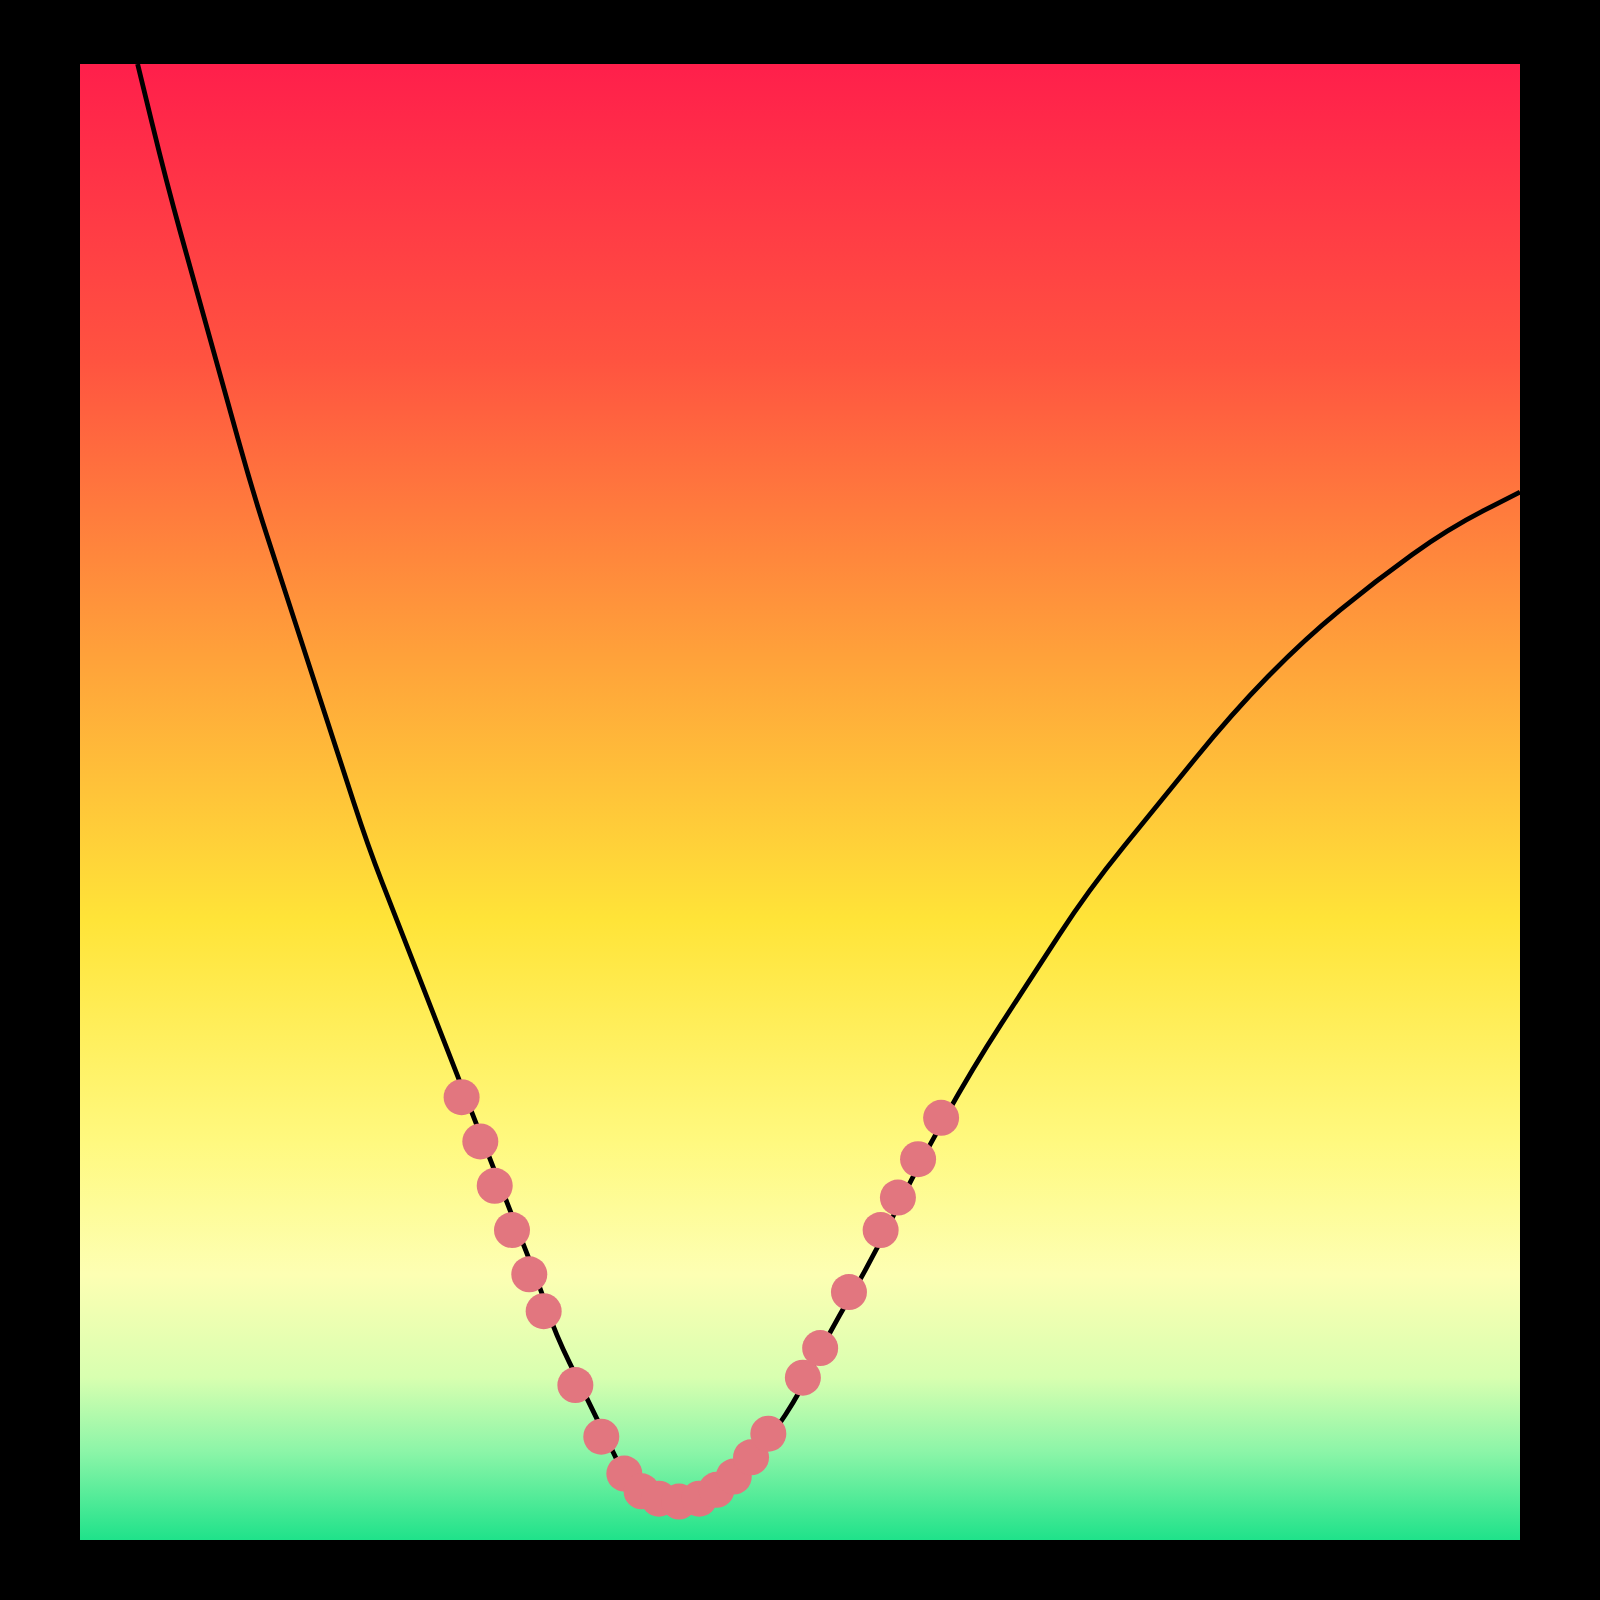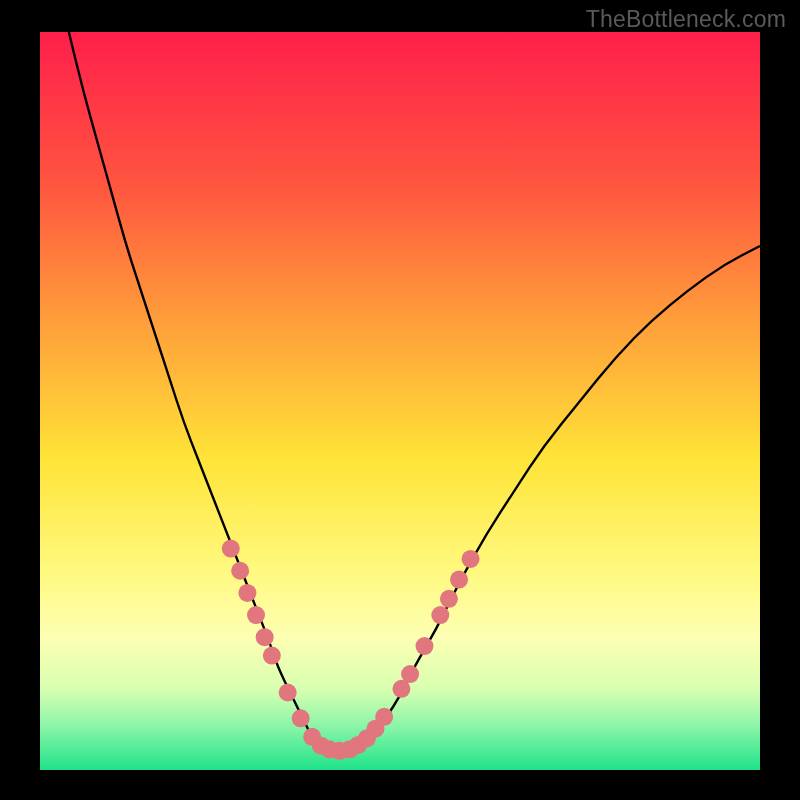--- a/index.html
+++ b/index.html
@@ -30,21 +30,20 @@
   svg.plot {
     position: absolute;
     left: 0;
     top: 0;
   }
 </style>
 </head>
 <body>
 
 <div class="stage">
-  <div class="watermark">TheBottleneck.com</div>
 
   <svg class="plot" width="800" height="800" viewBox="0 0 800 800">
     <defs>
       <linearGradient id="bgGrad" x1="0" y1="0" x2="0" y2="1">
           <stop offset="0%" stop-color="#ff1f4b"></stop>
           <stop offset="20%" stop-color="#ff5340"></stop>
           <stop offset="40%" stop-color="#ffa13a"></stop>
           <stop offset="57.99999999999999%" stop-color="#ffe438"></stop>
           <stop offset="73%" stop-color="#fff97f"></stop>
           <stop offset="82%" stop-color="#fdffb3"></stop>

